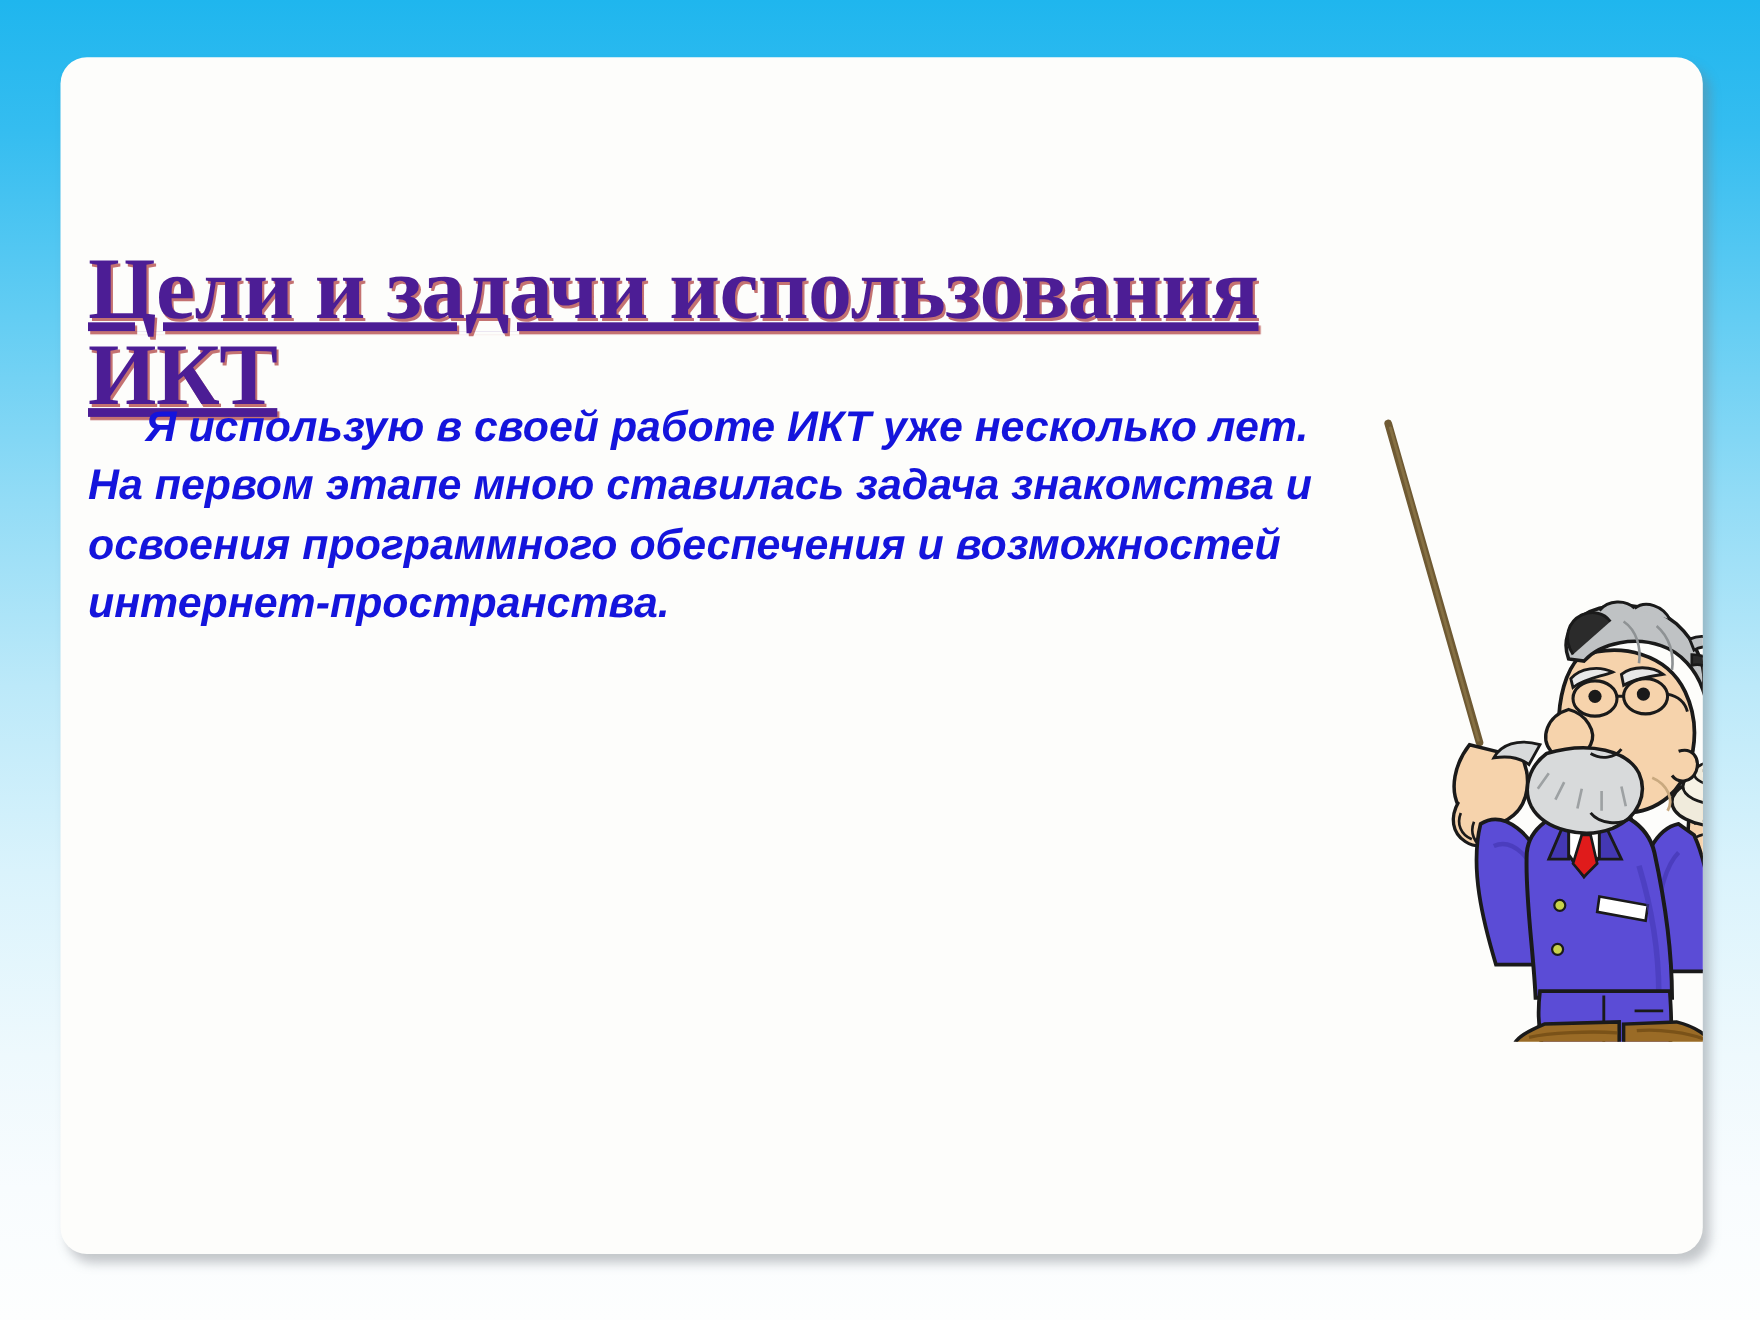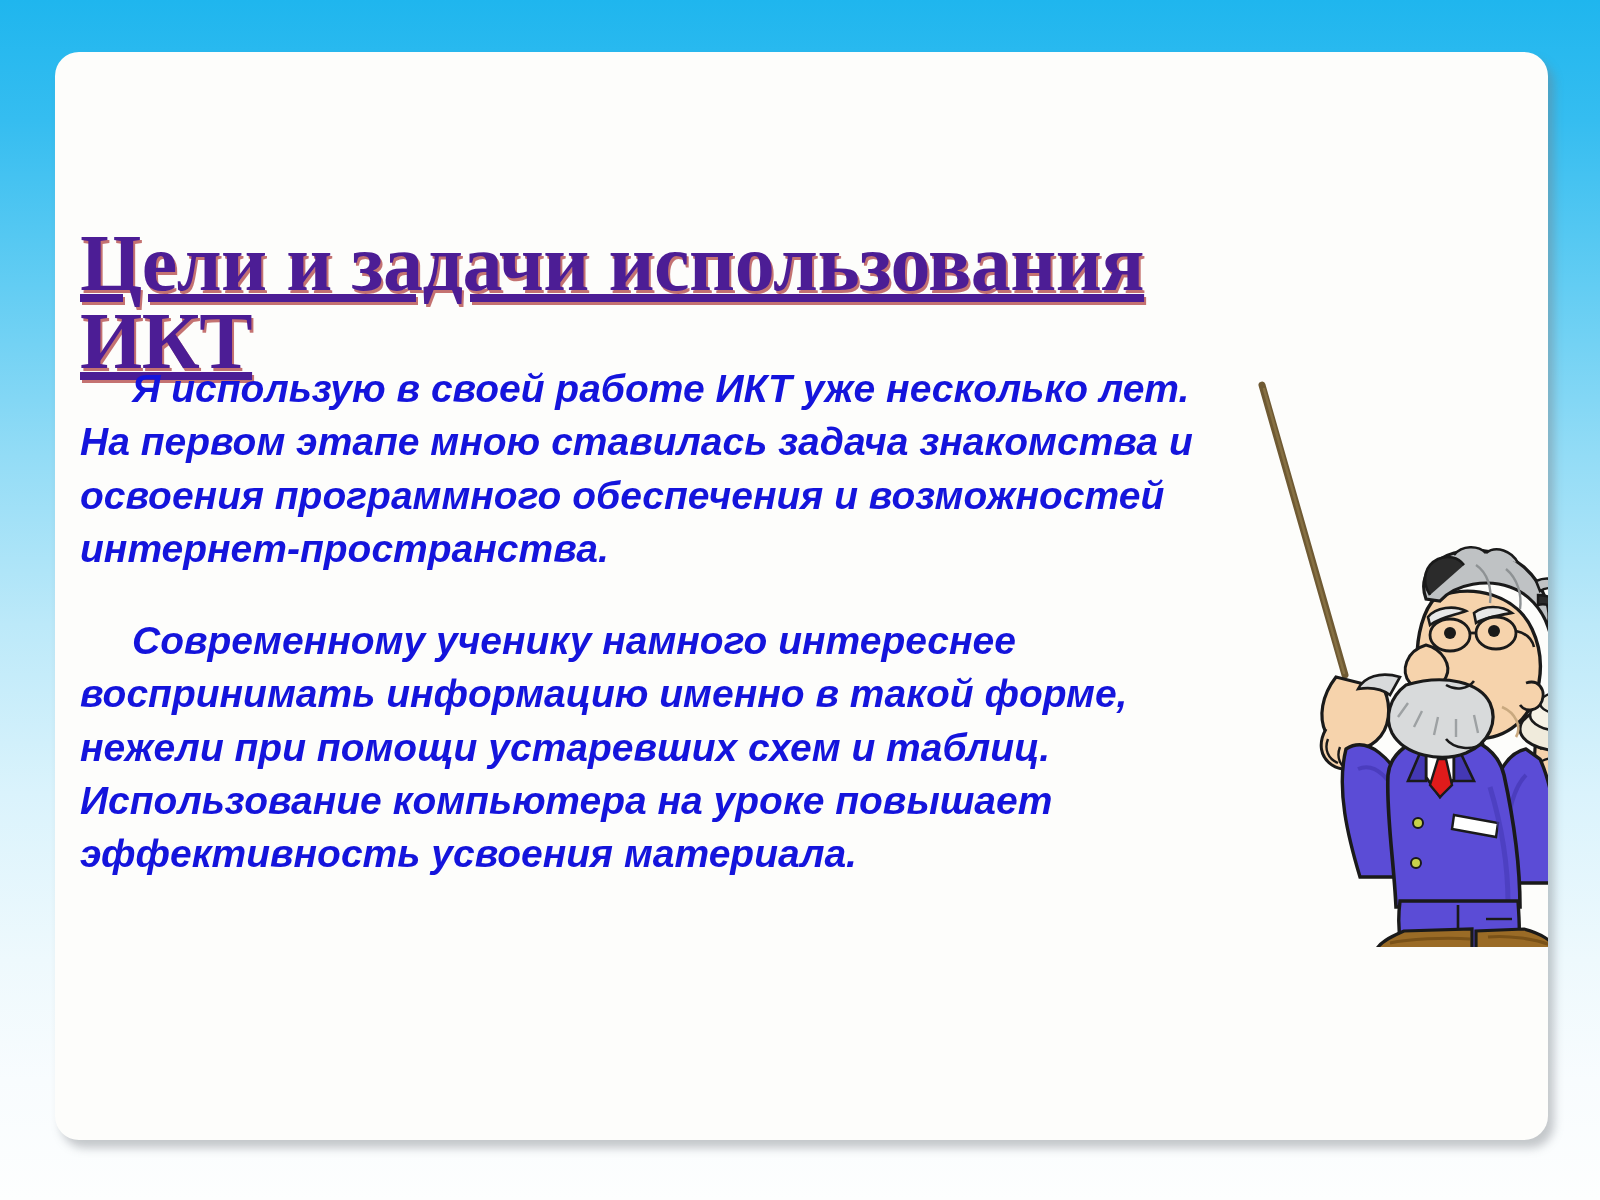--- a/index.html
+++ b/index.html
@@ -95,21 +95,20 @@
 
 <div id="slide-root">
 
   <div id="content-card">
 
     <h1 id="slide-title">Цели и задачи использования
 ИКТ</h1>
 
     <div id="body-text">
       <p class="para">Я использую в своей работе ИКТ уже несколько лет. На первом этапе мною ставилась задача знакомства и освоения программного обеспечения и возможностей интернет-пространства.</p>
-      <p class="para">Современному ученику намного интереснее воспринимать информацию именно в такой форме, нежели при помощи устаревших схем и таблиц. Использование компьютера на уроке повышает эффективность усвоения материала.</p>
     </div>
 
     <div id="professor">
       <svg viewBox="0 0 400 570" xmlns="http://www.w3.org/2000/svg">
 
         <g>
           <path d="M22 8 L105 298" stroke="#6F5A33" stroke-width="7" stroke-linecap="round" fill="none"></path>
           <path d="M24 12 L104 296" stroke="#8B7446" stroke-width="2.5" stroke-linecap="round" fill="none" opacity="0.85"></path>
         </g>
 

